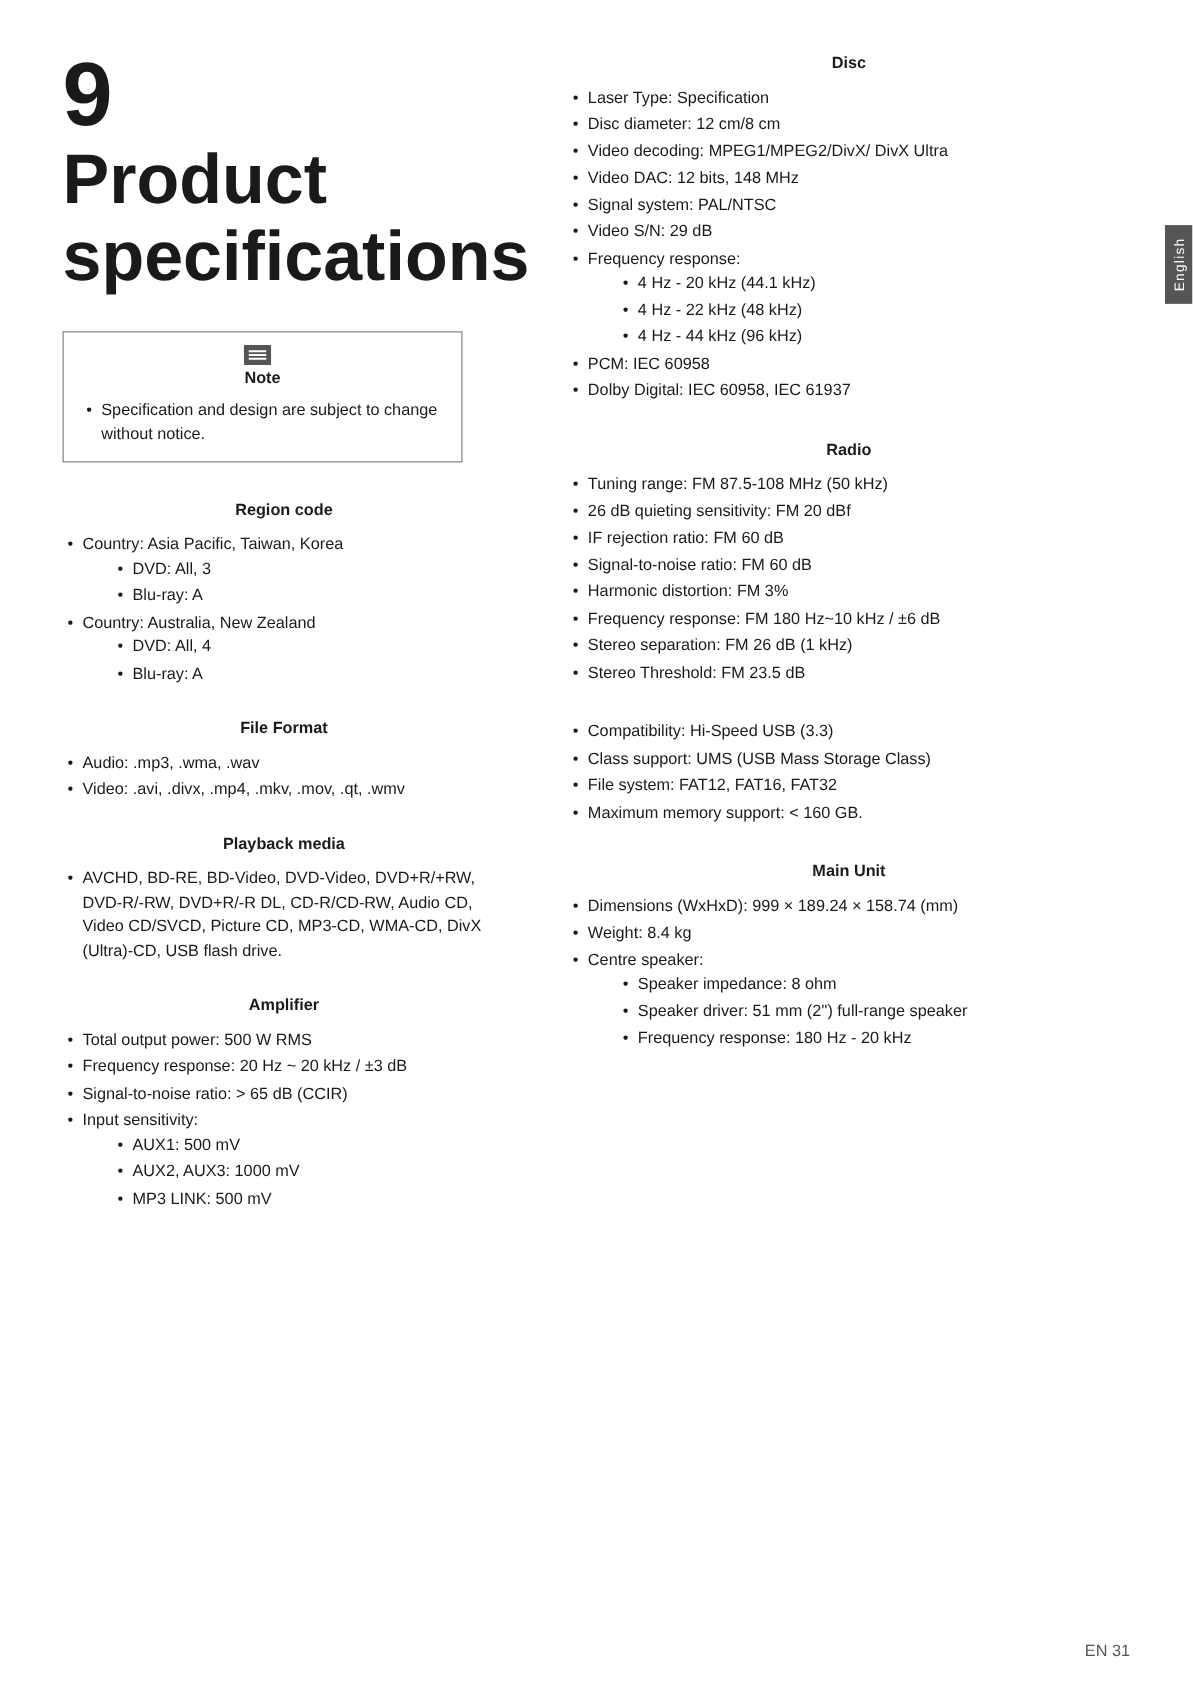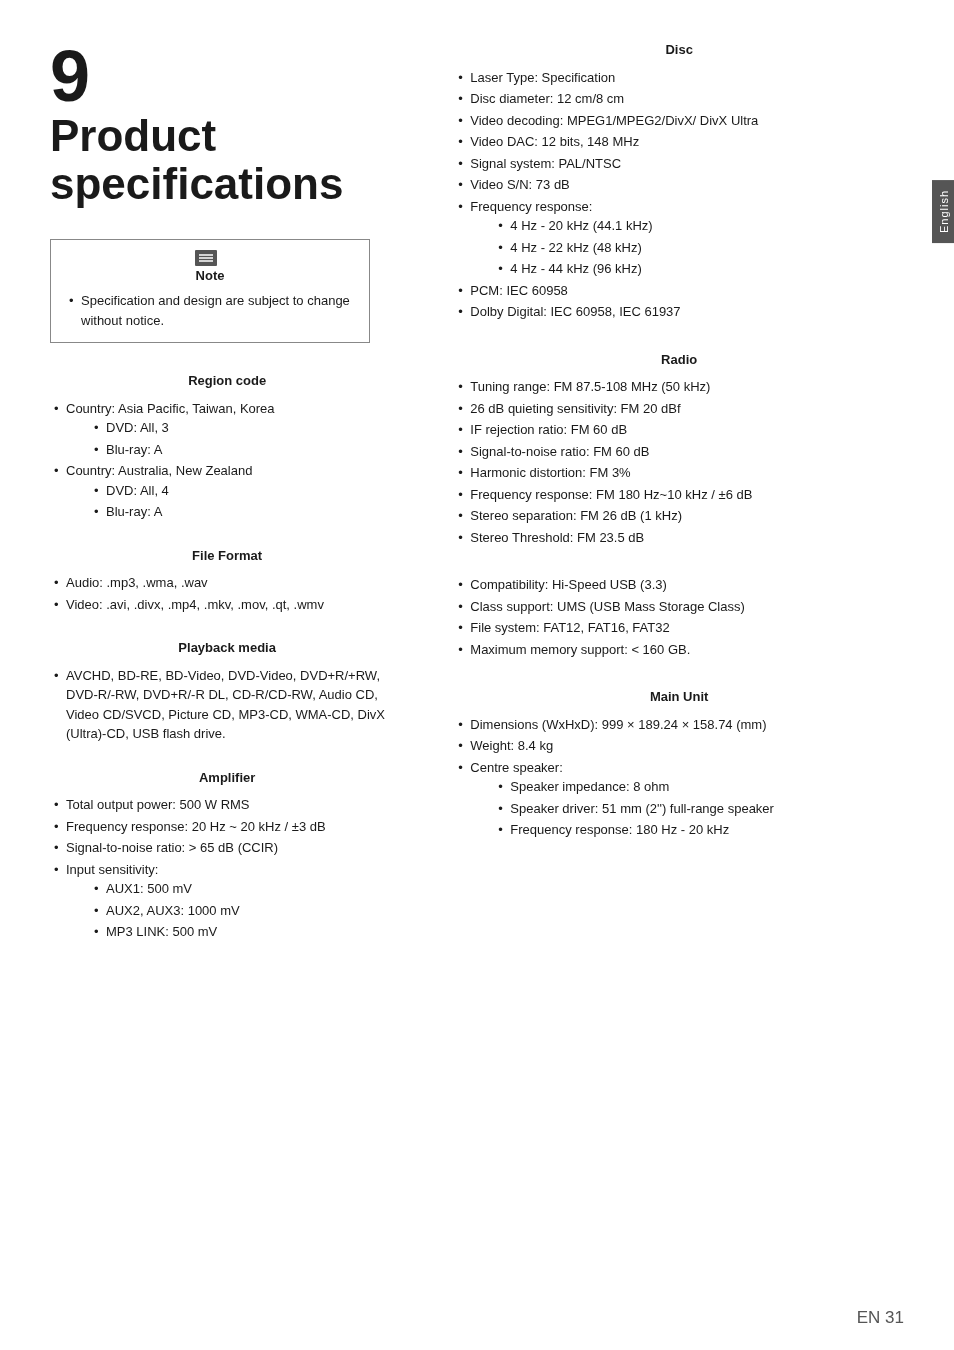--- a/index.html
+++ b/index.html
@@ -46,21 +46,21 @@
       border-left: none;
     }
     .chapter-number {
       font-size: 72px;
       font-weight: bold;
       color: #1a1a1a;
       line-height: 1;
       margin-bottom: 0;
     }
     .chapter-title {
-      font-size: 44px;
+      font-size: 56px;
       font-weight: bold;
       color: #1a1a1a;
       line-height: 1.1;
       margin-bottom: 30px;
     }
     .note-box {
       border: 1.5px solid #888;
       padding: 10px 14px;
       margin-bottom: 28px;
       max-width: 320px;
@@ -120,21 +120,21 @@
     ul.sub-list li {
       padding-left: 16px;
     }
     ul.sub-list li::before {
       content: "•";
     }
     .page-footer {
       position: absolute;
       bottom: 20px;
       right: 50px;
-      font-size: 17px;
+      font-size: 13px;
       color: #555;
     }
     .right-column .section {
       margin-bottom: 28px;
     }
   </style>
 </head>
 <body>
 
 <div class="page">
@@ -220,21 +220,21 @@
     <div class="right-column">
 
       <div class="section">
         <div class="section-title">Disc</div>
         <ul>
           <li>Laser Type: Specification</li>
           <li>Disc diameter: 12 cm/8 cm</li>
           <li>Video decoding: MPEG1/MPEG2/DivX/ DivX Ultra</li>
           <li>Video DAC: 12 bits, 148 MHz</li>
           <li>Signal system: PAL/NTSC</li>
-          <li>Video S/N: 73 dB</li>
+          <li>Video S/N: 29 dB</li>
           <li>Frequency response:
             <ul class="sub-list">
               <li>4 Hz - 20 kHz (44.1 kHz)</li>
               <li>4 Hz - 22 kHz (48 kHz)</li>
               <li>4 Hz - 44 kHz (96 kHz)</li>
             </ul>
           </li>
           <li>PCM: IEC 60958</li>
           <li>Dolby Digital: IEC 60958, IEC 61937</li>
         </ul>

